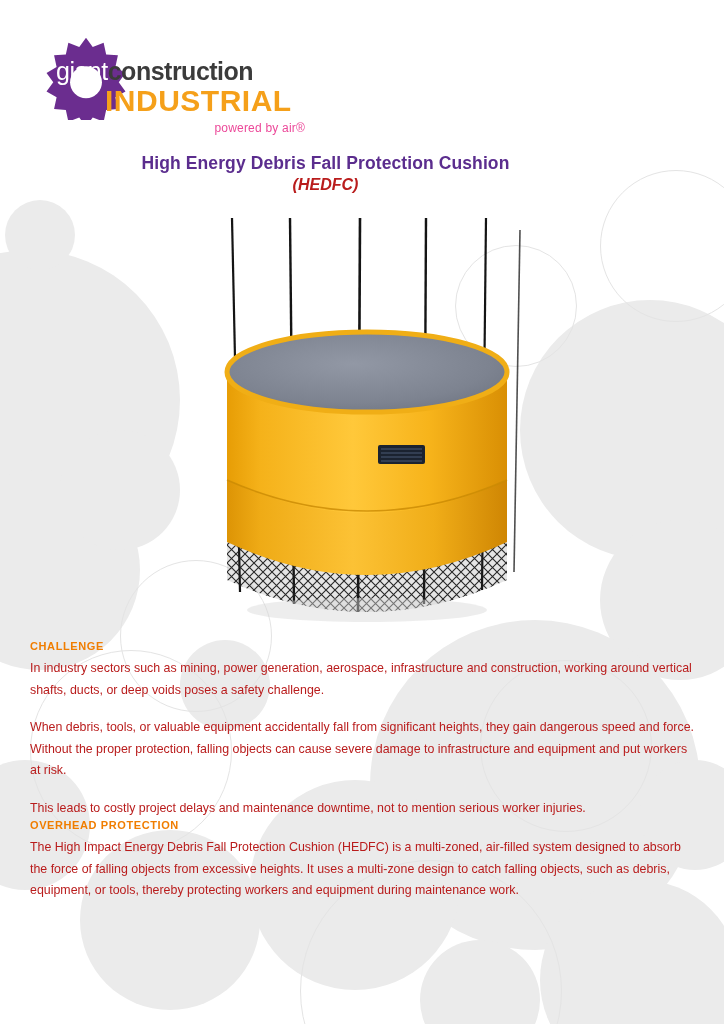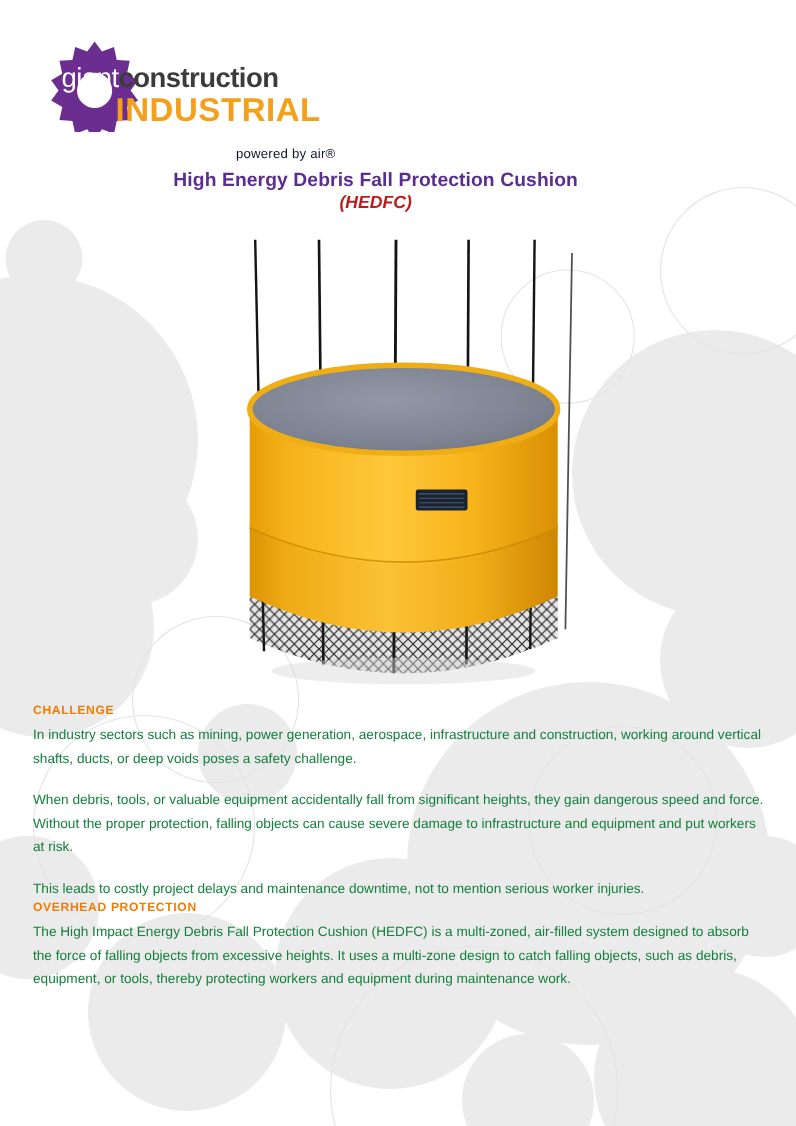--- a/index.html
+++ b/index.html
@@ -79,37 +79,36 @@
     font-size: 30px;
     font-weight: 700;
     color: #f5a01a;
     letter-spacing: 0.5px;
     line-height: 32px;
     margin-top: 1px;
     padding-left: 49px;
   }
   .logo-line3 {
     font-size: 12px;
-    color: #0f172a;
+    color: #ec4899;
     letter-spacing: 0.2px;
     text-align: right;
     width: 200px;
-    margin-top: 16px;
+    margin-top: 4px;
     padding-left: 49px;
   }
 
   
   .title-block {
     position: absolute;
     left: 0;
     top: 152px;
     width: 651px;
     text-align: center;
     z-index: 5;
-    margin-left: 16px;
   }
   .title-main {
     font-size: 17.5px;
     color: #5b2d8e;
     font-weight: 600;
     letter-spacing: 0.1px;
     line-height: 22px;
   }
   .title-sub {
     font-size: 16px;
@@ -147,21 +146,21 @@
     font-size: 11px;
     letter-spacing: 0.6px;
     margin: 0 0 6px 0;
   }
   .sec-head.second {
   }
   p.body {
     margin: 0 0 16px 0;
     font-size: 12.4px;
     line-height: 21.5px;
-    color: #15803d;
+    color: #b91c1c;
   }
   p.body:last-child { margin-bottom: 0; }
 </style>
 </head>
 <body>
 
 <div class="page">
 
   <div class="bubbles">
     <div class="bubble" style="left:-120px; top:250px; width:300px; height:300px;"></div>

